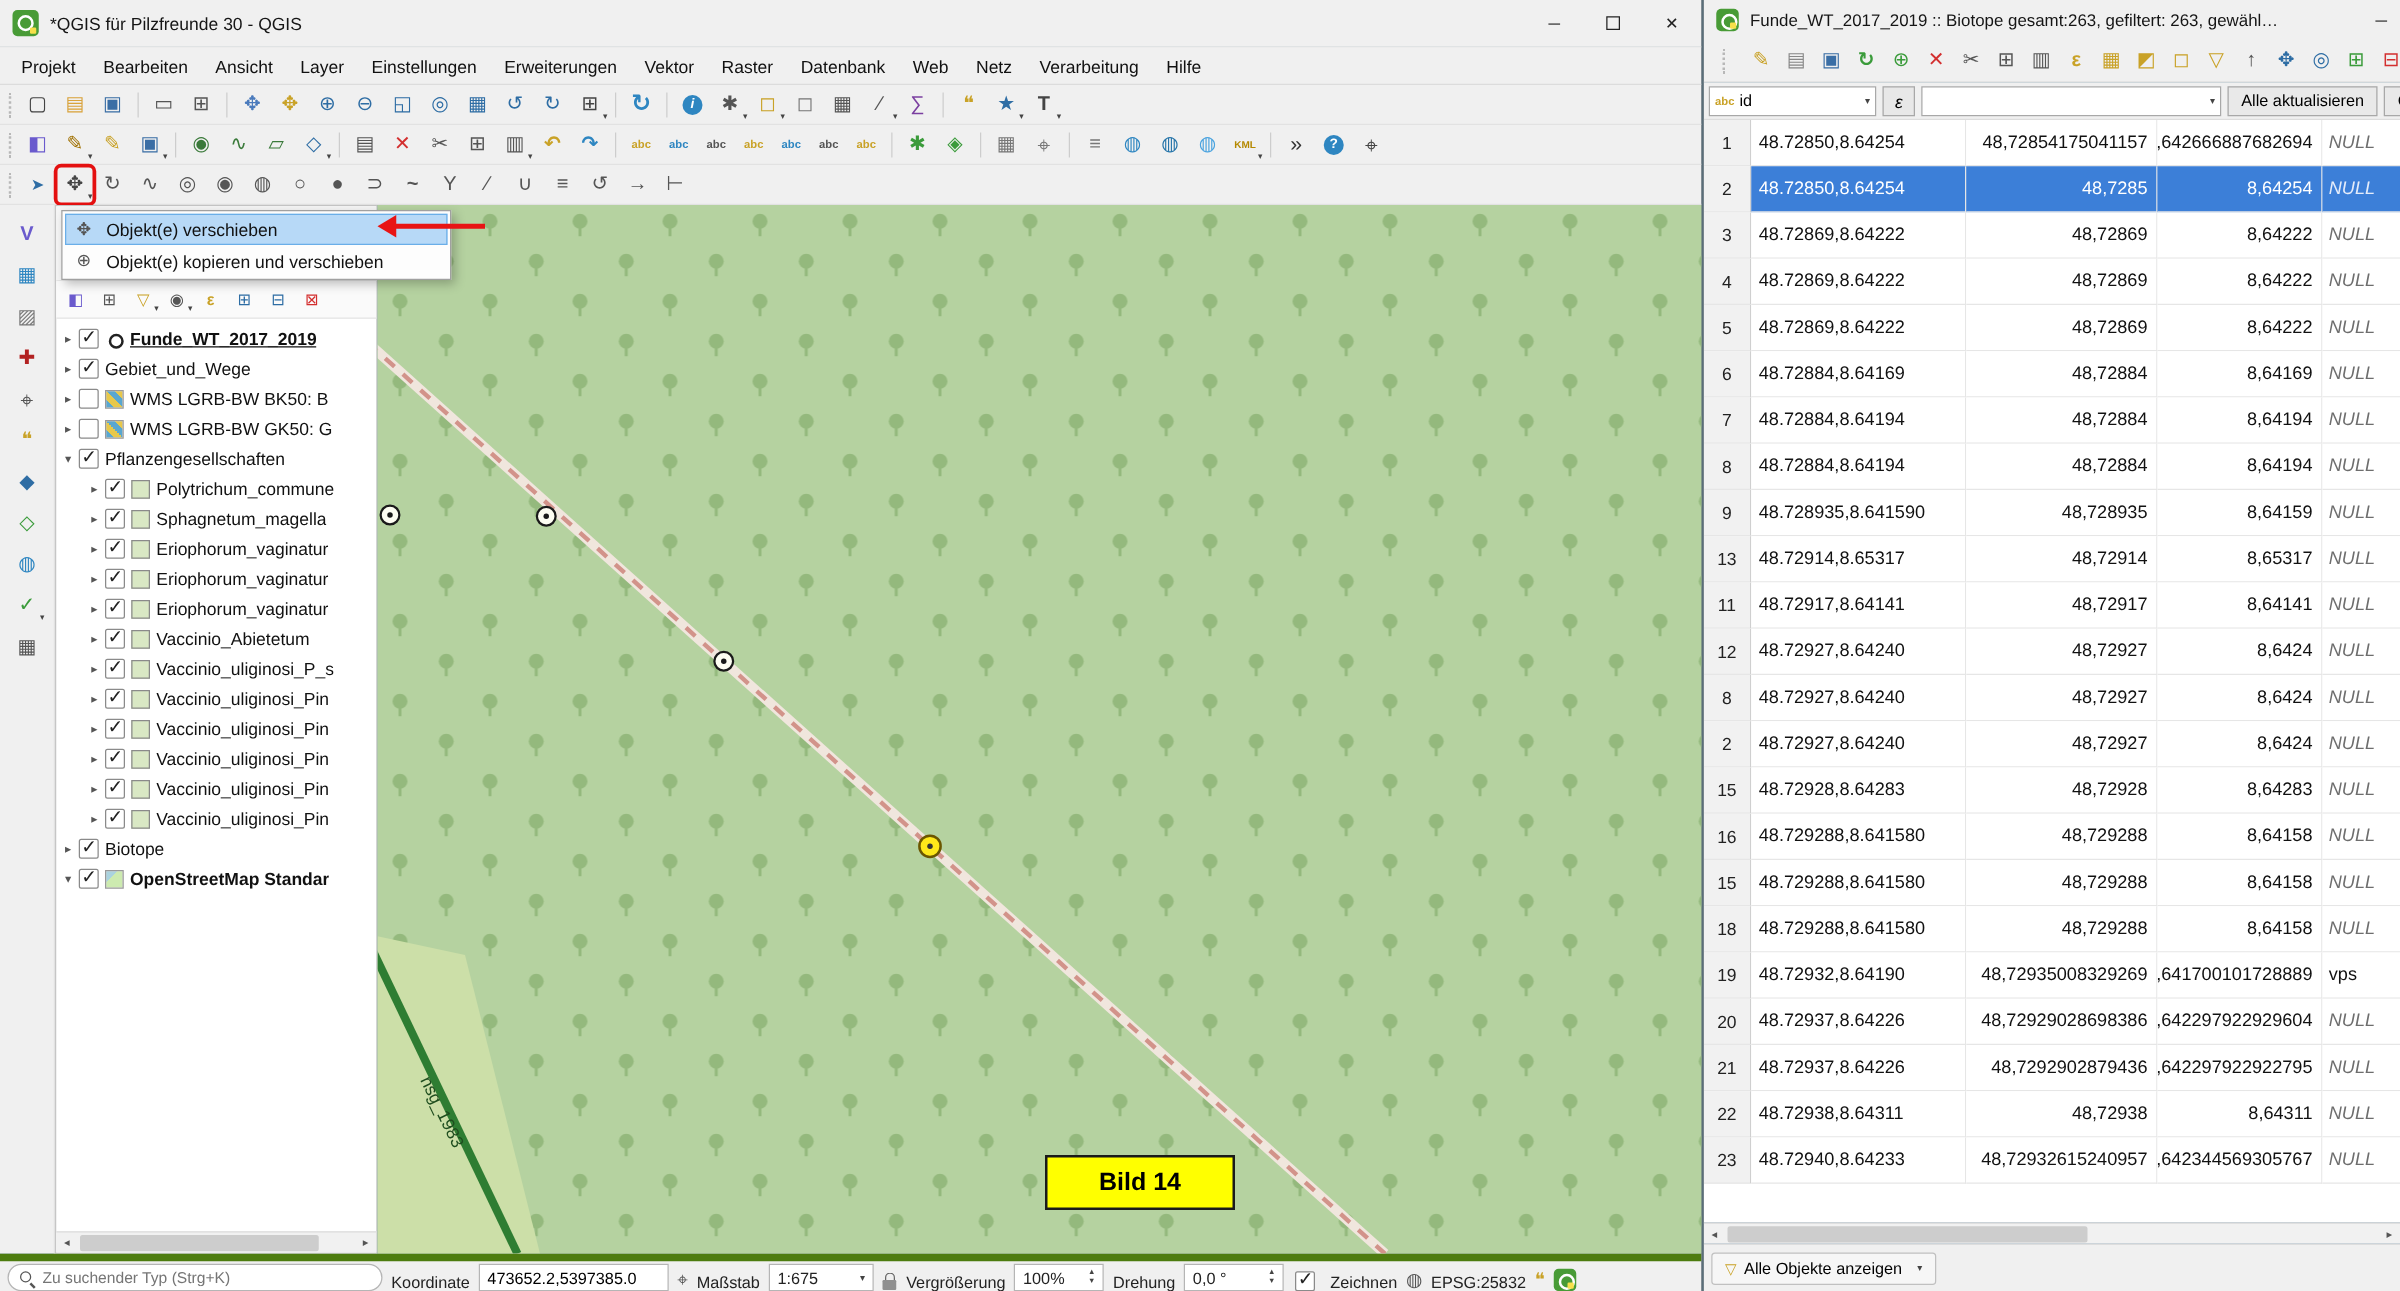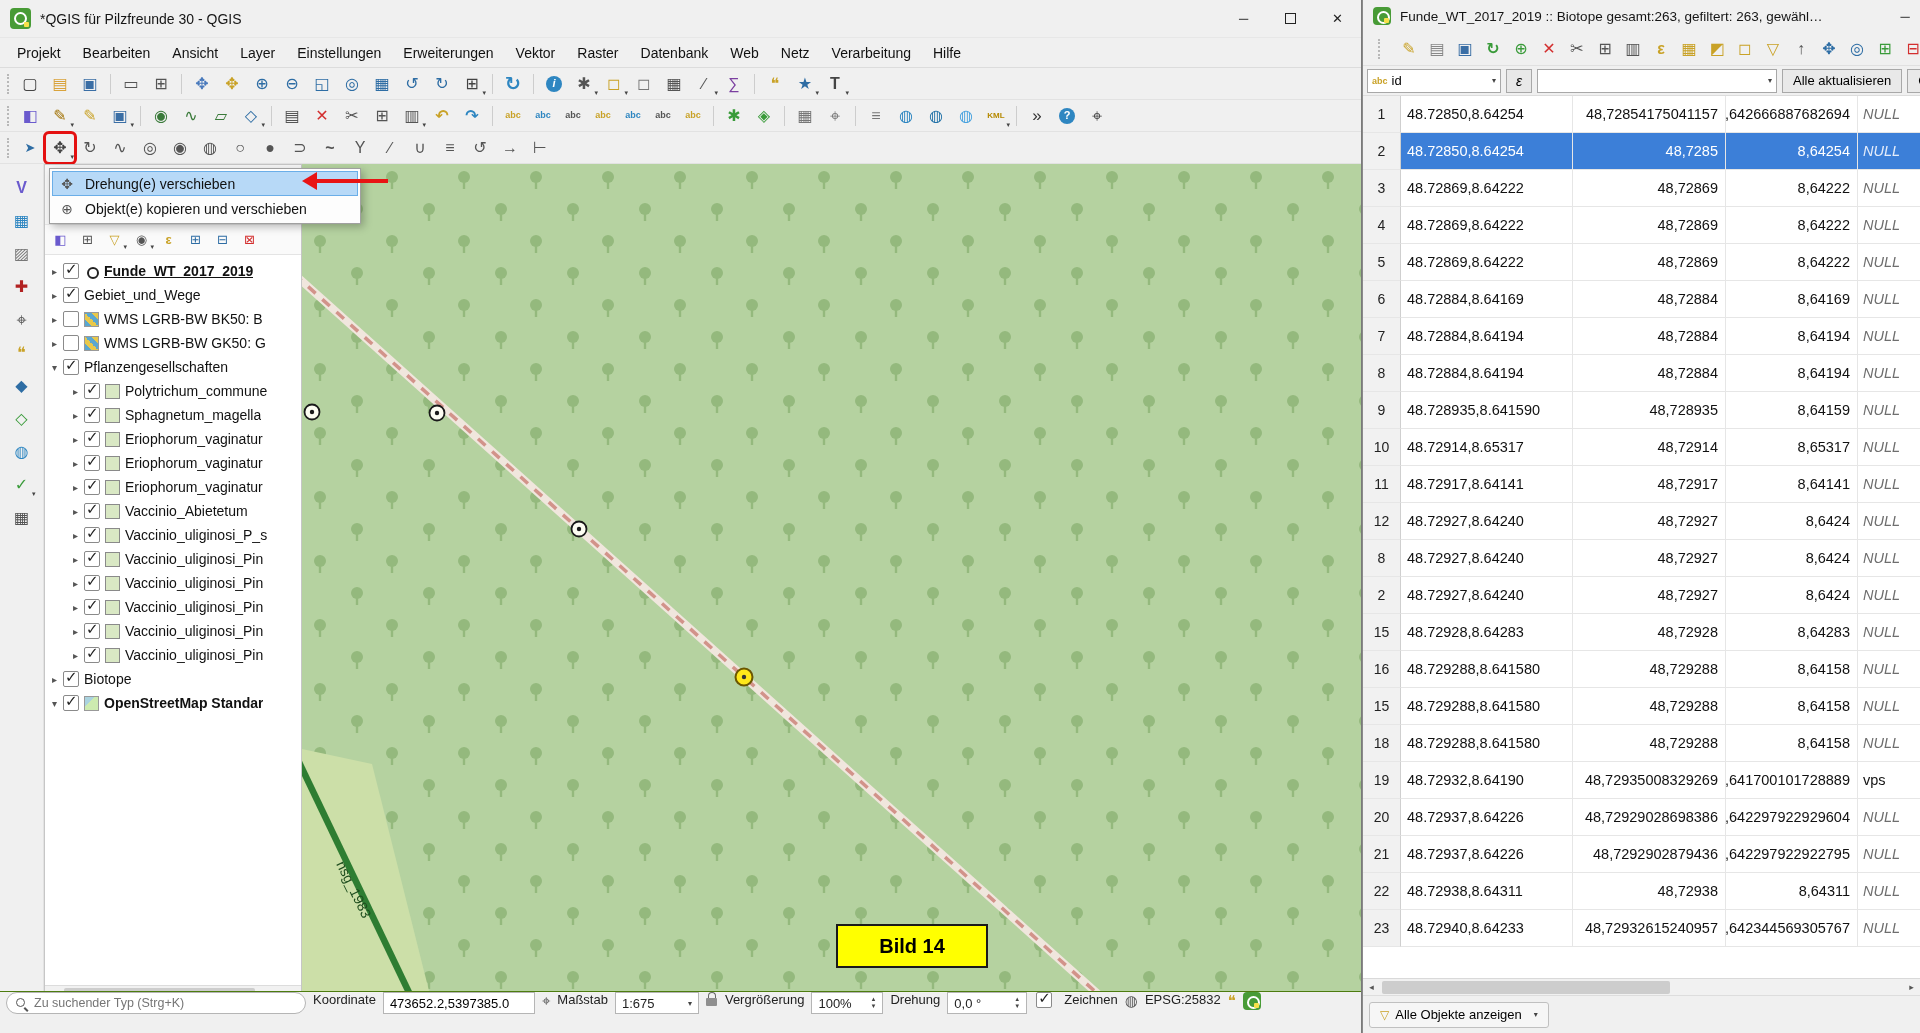--- a/index.html
+++ b/index.html
@@ -75,22 +75,22 @@
 
 #feature-menu{position:absolute;left:49px;top:168px;width:312px;background:#fdfdfd;border:1px solid #a0a0a0;
   box-shadow:3px 3px 8px rgba(0,0,0,.25);z-index:50;padding:2px}
 .mitem{height:25px;display:flex;align-items:center;gap:8px;padding:0 8px 0 4px;font-size:14px;color:#111;border:1px solid transparent}
 .mitem[data-hl="1"]{background:#b7d9f7;border:1px solid #6aaee8}
 .mi-ic{width:20px;text-align:center;color:#555;font-size:14px;flex:none}
 #red-arrow{position:absolute;left:308px;top:179px;width:80px;height:4px;background:#e81414;z-index:60}
 #red-arrow::before{content:"";position:absolute;left:-15px;top:-7px;width:0;height:0;border:9px solid transparent;border-right:15px solid #e81414}
 
 
-#status-bar{position:absolute;left:0;right:0;bottom:0;height:42px;background:#f0f0f0;border-top:1px solid #4d7c0f;
-  display:flex;align-items:flex-start;font-size:13px;color:#222;padding:0 6px;gap:7px}
+#status-bar{position:absolute;left:0;right:0;bottom:0;height:30px;background:#f0f0f0;border-top:6px solid #4d7c0f;
+  display:flex;align-items:flex-end;font-size:13px;color:#222;padding:0 6px;gap:7px}
 .sb-search{width:300px;height:22px;border:1px solid #b5b5b5;border-radius:11px;background:#fff;display:flex;align-items:center;padding:0 8px;gap:6px;flex:none}
 .sb-search input{border:none;outline:none;flex:1;font-size:12.5px;font-family:inherit;color:#333;background:transparent}
 .mag-ico{width:13px;height:13px;position:relative;display:inline-block;flex:none}
 .mag-ico::before{content:"";position:absolute;left:1px;top:1px;width:7px;height:7px;border:1.8px solid #555;border-radius:50%}
 .mag-ico::after{content:"";position:absolute;left:10px;top:10px;width:5px;height:1.8px;background:#555;transform:rotate(45deg);transform-origin:0 0}
 .sb-label{white-space:nowrap}
 .sb-box{height:22px;border:1px solid #b5b5b5;background:#fff;display:flex;align-items:center;padding:0 6px;font-size:13px;white-space:nowrap;font-family:inherit}
 .car{font-size:8px;color:#444;margin-left:6px}
 .updown{display:flex;flex-direction:column;margin-left:5px;font-size:6px;line-height:1.1;color:#444}
 .lock-ico{width:12px;height:15px;position:relative;display:inline-block;flex:none}
@@ -712,21 +712,21 @@
           <circle cx="442" cy="513" r="2.2" fill="#333"></circle>
       </g>
     </svg>
     <div class="bild">Bild 14</div>
   </div>
 
   <div id="feature-menu">
 
       <div class="mitem" data-hl="1">
         <span class="mi-ic">✥</span>
-        <span>Drehung(e) verschieben</span>
+        <span>Objekt(e) verschieben</span>
       </div>
 
       <div class="mitem">
         <span class="mi-ic">⊕</span>
         <span>Objekt(e) kopieren und verschieben</span>
       </div>
     </div>
   <div id="red-arrow"></div>
 
   <div id="status-bar">
@@ -925,21 +925,21 @@
 
       <div class="tr">
         <div class="td num">9</div>
         <div class="td wgs">48.728935,8.641590</div>
         <div class="td ylat">48,728935</div>
         <div class="td xlon">8,64159</div>
         <div class="td pfl" data-null="1">NULL</div>
       </div>
 
       <div class="tr">
-        <div class="td num">10</div>
+        <div class="td num">13</div>
         <div class="td wgs">48.72914,8.65317</div>
         <div class="td ylat">48,72914</div>
         <div class="td xlon">8,65317</div>
         <div class="td pfl" data-null="1">NULL</div>
       </div>
 
       <div class="tr">
         <div class="td num">11</div>
         <div class="td wgs">48.72917,8.64141</div>
         <div class="td ylat">48,72917</div>

